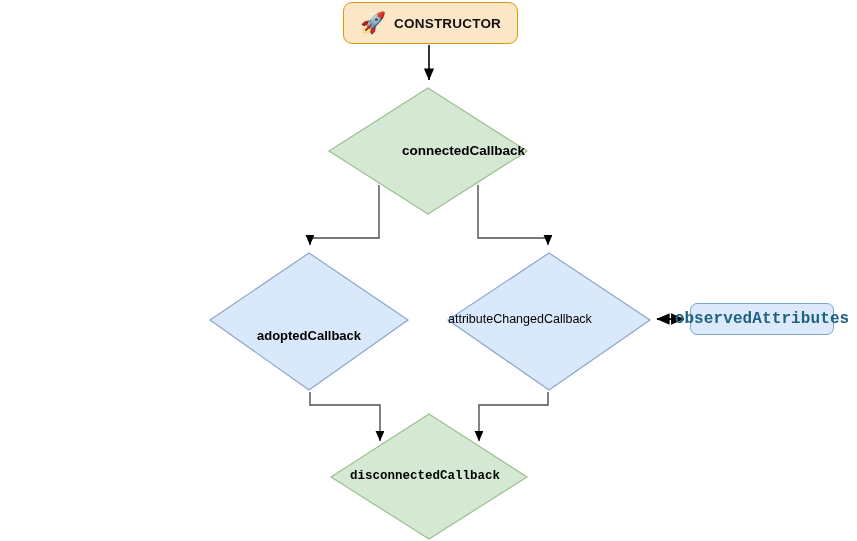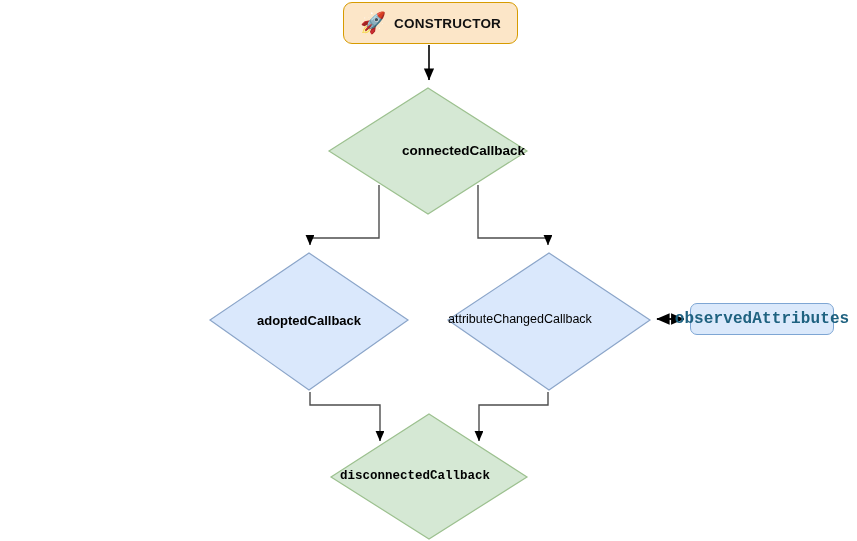--- a/index.html
+++ b/index.html
@@ -91,35 +91,35 @@
   .t-connected {
     left: 0; top: 143px; width: 857px;
     text-align: center;
     font-family: "Liberation Sans", sans-serif;
     font-size: 13.5px;
     font-weight: bold;
     transform: translateX(-1px);
     padding-left: 36px;
   }
   .t-adopted {
-    left: 210px; top: 313px; width: 198px;
+    left: 210px; top: 328px; width: 198px;
     text-align: center;
     font-family: "Liberation Sans", sans-serif;
     font-size: 13px;
     font-weight: bold;
   }
   .t-attrchanged {
     left: 448px; top: 312px; width: 202px;
     text-align: left;
     font-family: "Liberation Sans", sans-serif;
     font-size: 12.5px;
     font-weight: normal;
   }
   .t-disconnected {
-    left: 316px; top: 469px; width: 198px;
+    left: 326px; top: 469px; width: 198px;
     text-align: center;
     font-family: "Liberation Mono", "DejaVu Sans Mono", monospace;
     font-size: 12.5px;
     font-weight: bold;
   }
 </style>
 </head>
 <body>
 
 <div id="canvas">

